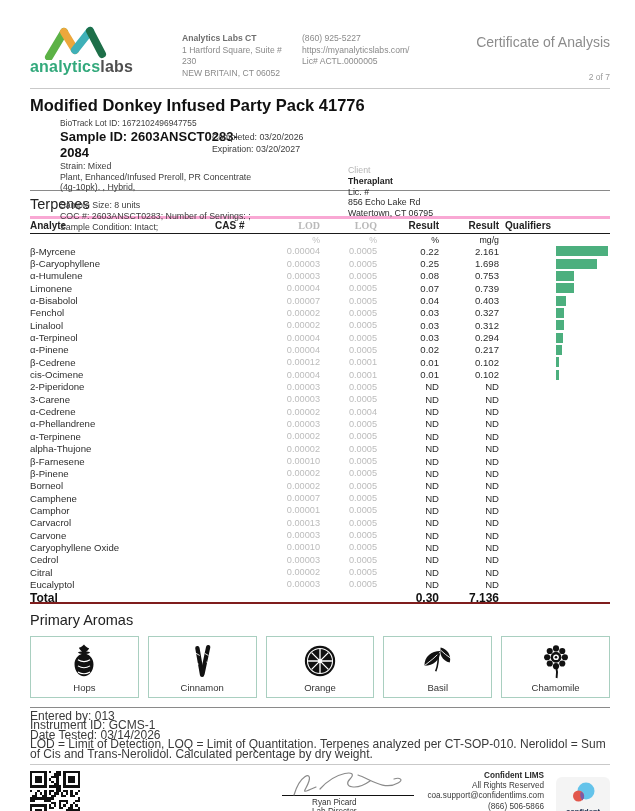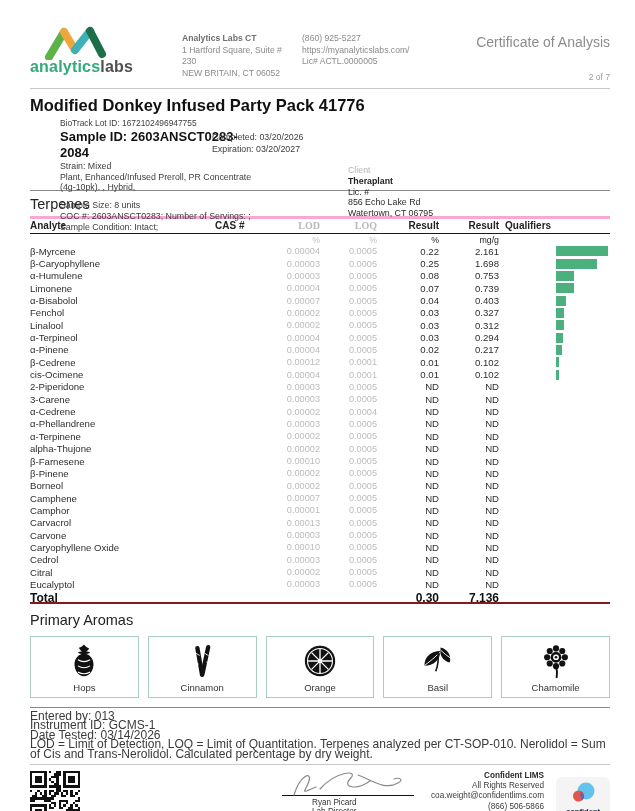--- a/index.html
+++ b/index.html
@@ -716,21 +716,21 @@
       <div class="sig-text">
         <div>Ryan Picard</div>
         <div>Lab Director</div>
 
       </div>
     </div>
 
     <div class="lims">
       <div class="l-strong">Confident LIMS</div>
       <div>All Rights Reserved</div>
-      <a style="display:block;">coa.weight@confidentlims.com</a>
+      <a style="display:block;">coa.support@confidentlims.com</a>
       <div>(866) 506-5866</div>
       <a style="display:block;">www.confidentlims.com</a>
     </div>
 
     <div class="confident">
       <svg width="26" height="24" viewBox="0 0 26 24">
         <circle cx="16" cy="10" r="8.5" fill="#64c3ea"></circle>
         <circle cx="8.5" cy="15" r="5.5" fill="#e2574c"></circle>
         <path d="M11 10.5 a8.5 8.5 0 0 0 1.5 9 a5.5 5.5 0 0 0 -1.5 -9 Z" fill="#7b5ba6"></path>
       </svg>

